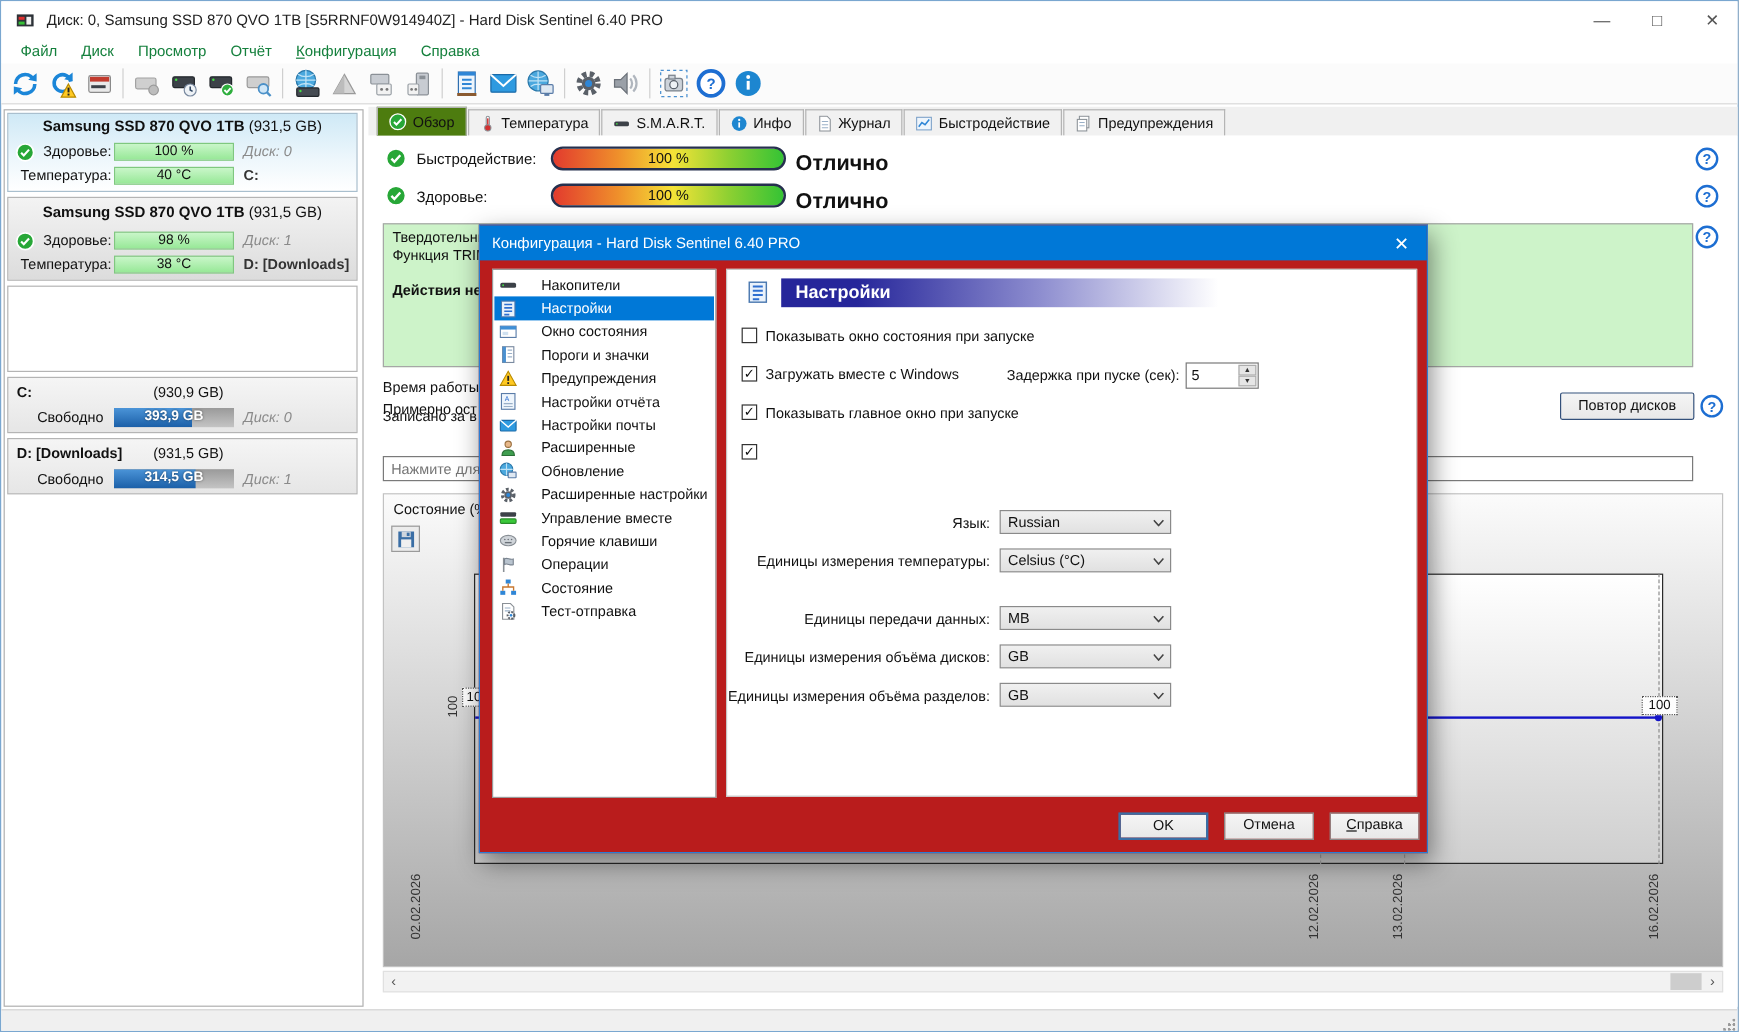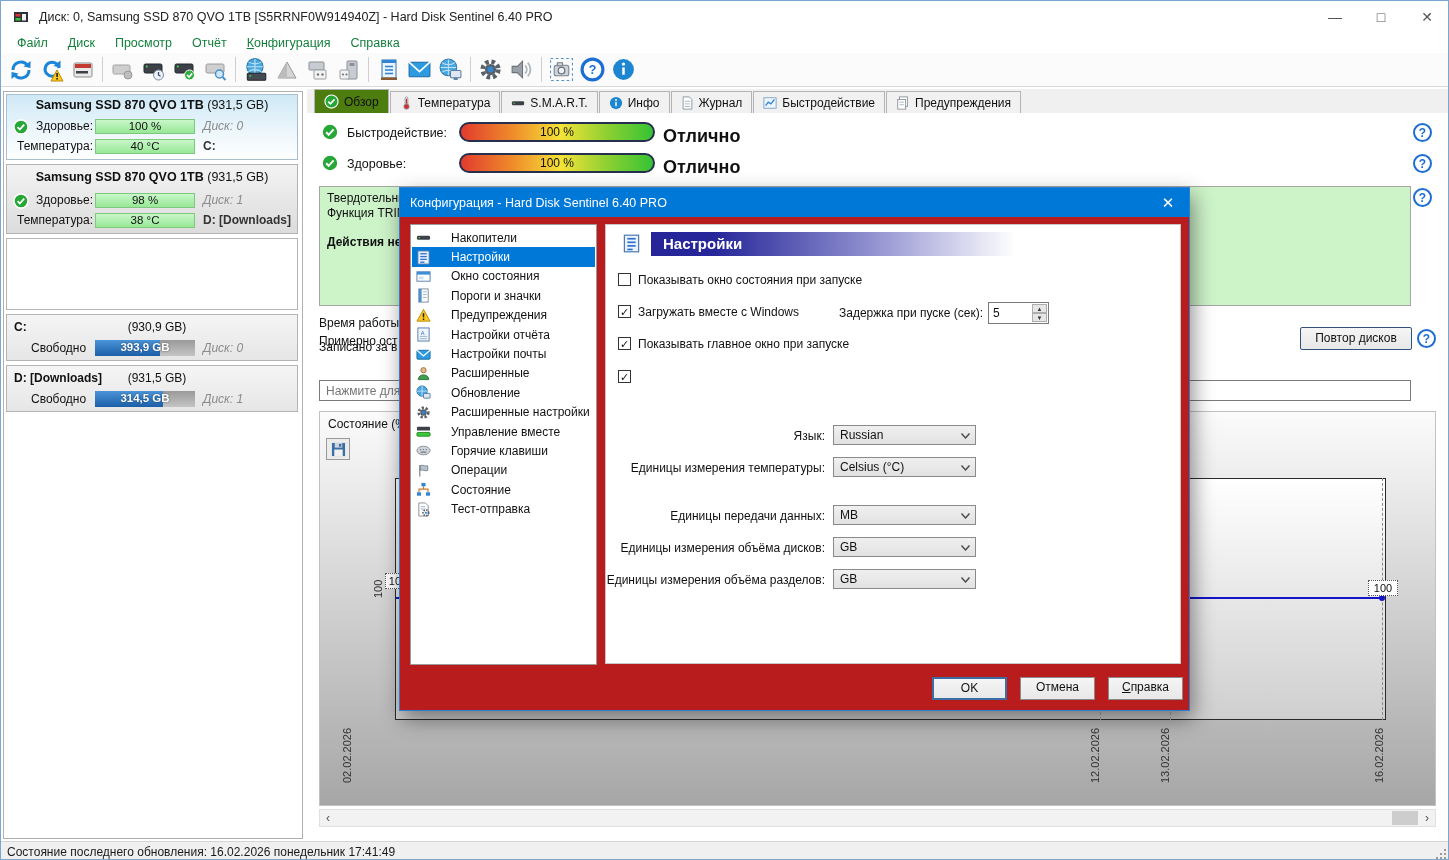--- a/index.html
+++ b/index.html
@@ -639,17 +639,16 @@
             <polyline points="0.5,0.5 4.5,5 8.5,0.5" fill="none" stroke="#444" stroke-width="1.3"></polyline>
           </svg></div>
     </div>
 
     <div class="btn dbtn" style="left:532px;border:2px solid #3a6ea5">OK</div>
     <div class="btn dbtn" style="left:620px">Отмена</div>
     <div class="btn dbtn u1" style="left:708px">Справка</div>
   </div>
 
   <div class="statusbar">
-    <span>Состояние последнего обновления: 16.02.2026 понедельник 17:41:49</span>
     <div class="grip"></div>
   </div>
 
 </div>
 
 </body></html>

